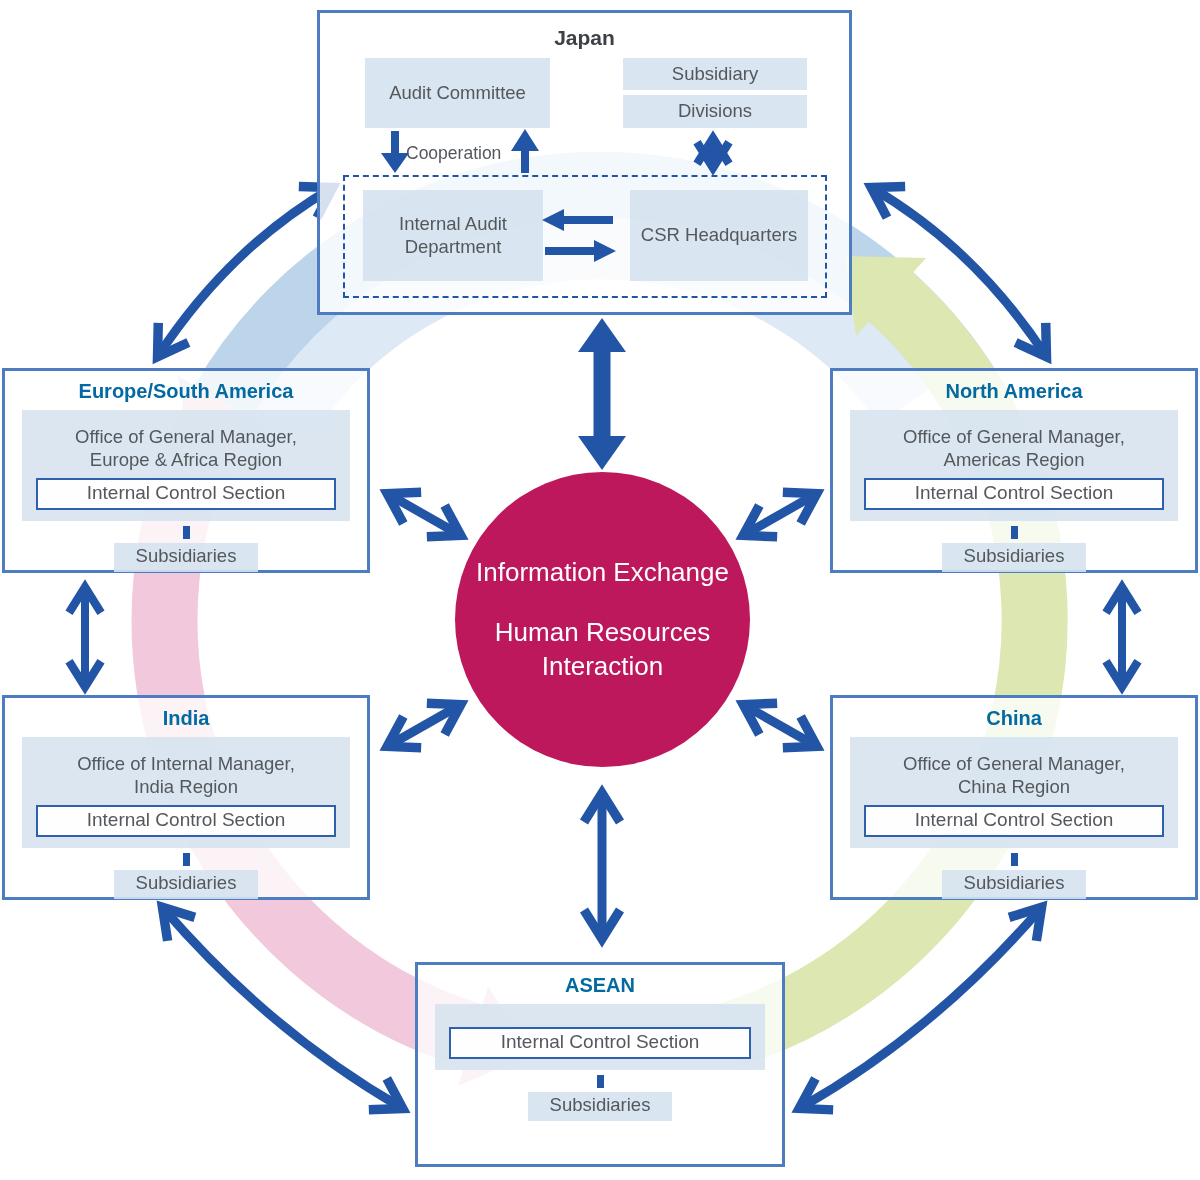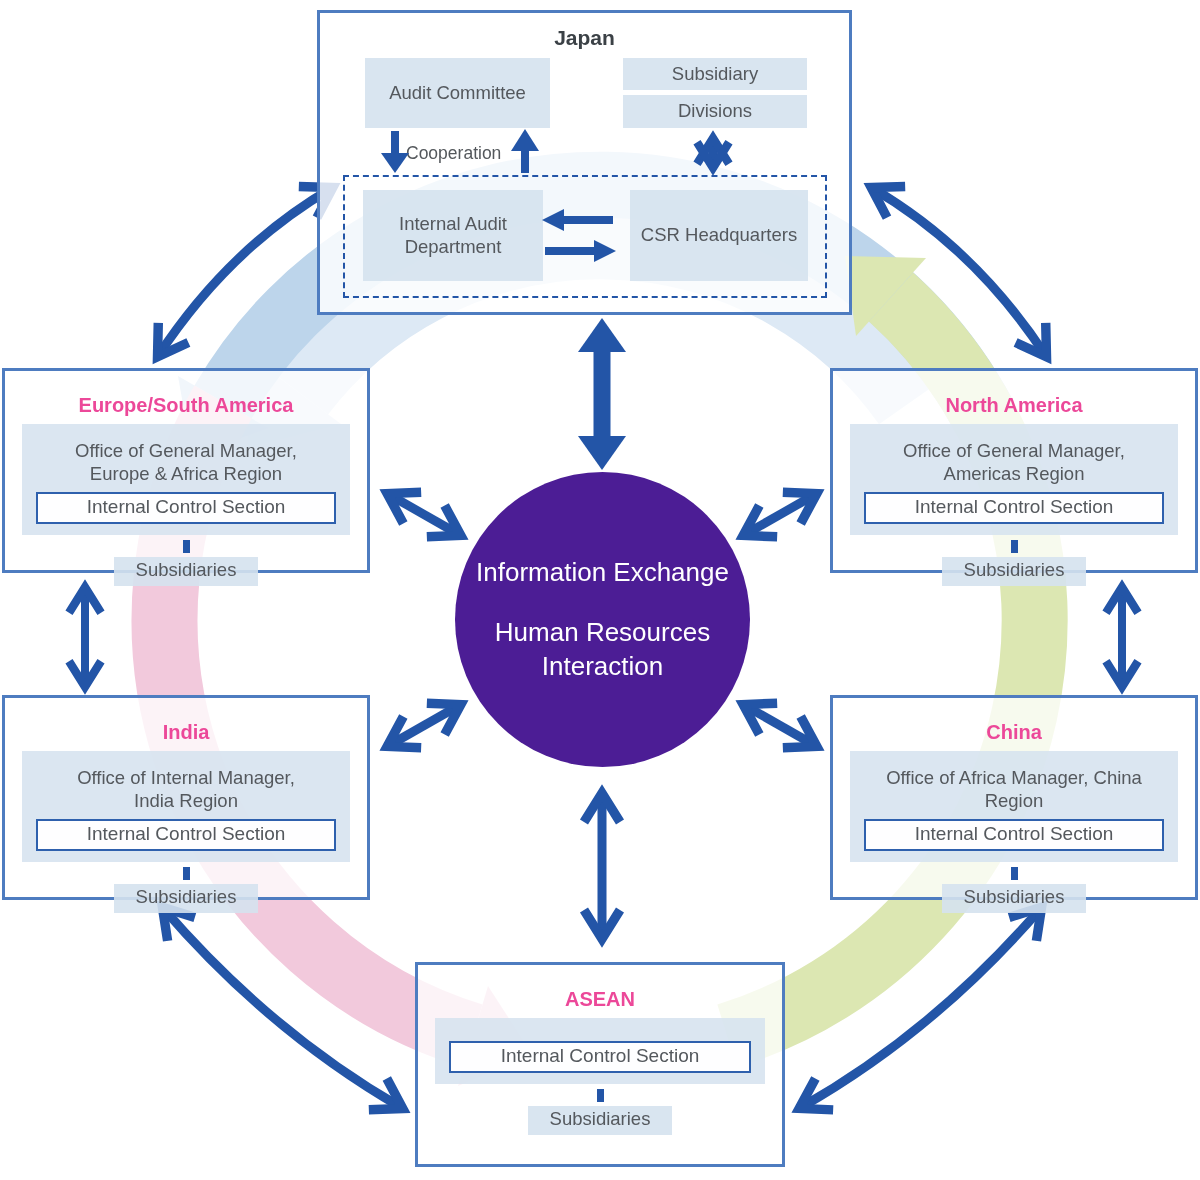--- a/index.html
+++ b/index.html
@@ -6,32 +6,32 @@
   #stage{
     position:relative;width:1200px;height:1180px;overflow:hidden;
     font-family:"Liberation Sans", sans-serif;background:#ffffff;
   }
   svg{display:block;}
   .layer{position:absolute;left:0;top:0;pointer-events:none;}
 
   
   #center-circle{
     position:absolute;left:455px;top:472px;width:295px;height:295px;
-    border-radius:50%;background:#4c1d95;z-index:1;
+    border-radius:50%;background:#be185d;z-index:1;
     display:flex;flex-direction:column;align-items:center;justify-content:center;
     gap:27px;text-align:center;color:#ffffff;font-size:26px;line-height:1.27;
   }
 
   
   .region{
     position:absolute;z-index:3;box-sizing:border-box;
     border:3px solid #4e7cc0;background:rgba(255,255,255,0.78);
     text-align:center;
   }
-  .region-title{margin-top:23px;font-size:20px;font-weight:bold;color:#ec4899;}
+  .region-title{margin-top:9px;font-size:20px;font-weight:bold;color:#0369a1;}
   .panel{margin:7px 17px 0;padding:16px 0 11px;background:rgba(213,226,238,0.85);}
   .office{font-size:18.5px;color:#54585d;line-height:1.22;margin:0 auto;max-width:262px;}
   .asean-box .office{max-width:314px;}
   .ics{
     margin:7px 14px 0;background:rgba(255,255,255,0.96);
     border:2px solid #2e60ad;font-size:19px;color:#54585d;padding:2px 0 4px;
   }
   .tick{width:7px;height:13px;background:#2355a7;margin:5px auto 4px;}
   .subs{
     display:table;margin:0 auto;background:rgba(213,226,238,0.9);
@@ -171,21 +171,21 @@
       <div class="office">Office of Internal Manager, India Region</div>
       <div class="ics">Internal Control Section</div>
     </div>
     <div class="tick"></div>
     <div class="subs">Subsidiaries</div>
   </div>
 
   <div class="region" style="left:830px;top:695px;width:368px;height:205px">
     <div class="region-title">China</div>
     <div class="panel">
-      <div class="office">Office of Africa Manager, China Region</div>
+      <div class="office">Office of General Manager, China Region</div>
       <div class="ics">Internal Control Section</div>
     </div>
     <div class="tick"></div>
     <div class="subs">Subsidiaries</div>
   </div>
 
   <div class="region asean-box" style="left:415px;top:962px;width:370px;height:205px">
     <div class="region-title">ASEAN</div>
     <div class="panel">
       <div class="ics">Internal Control Section</div>

